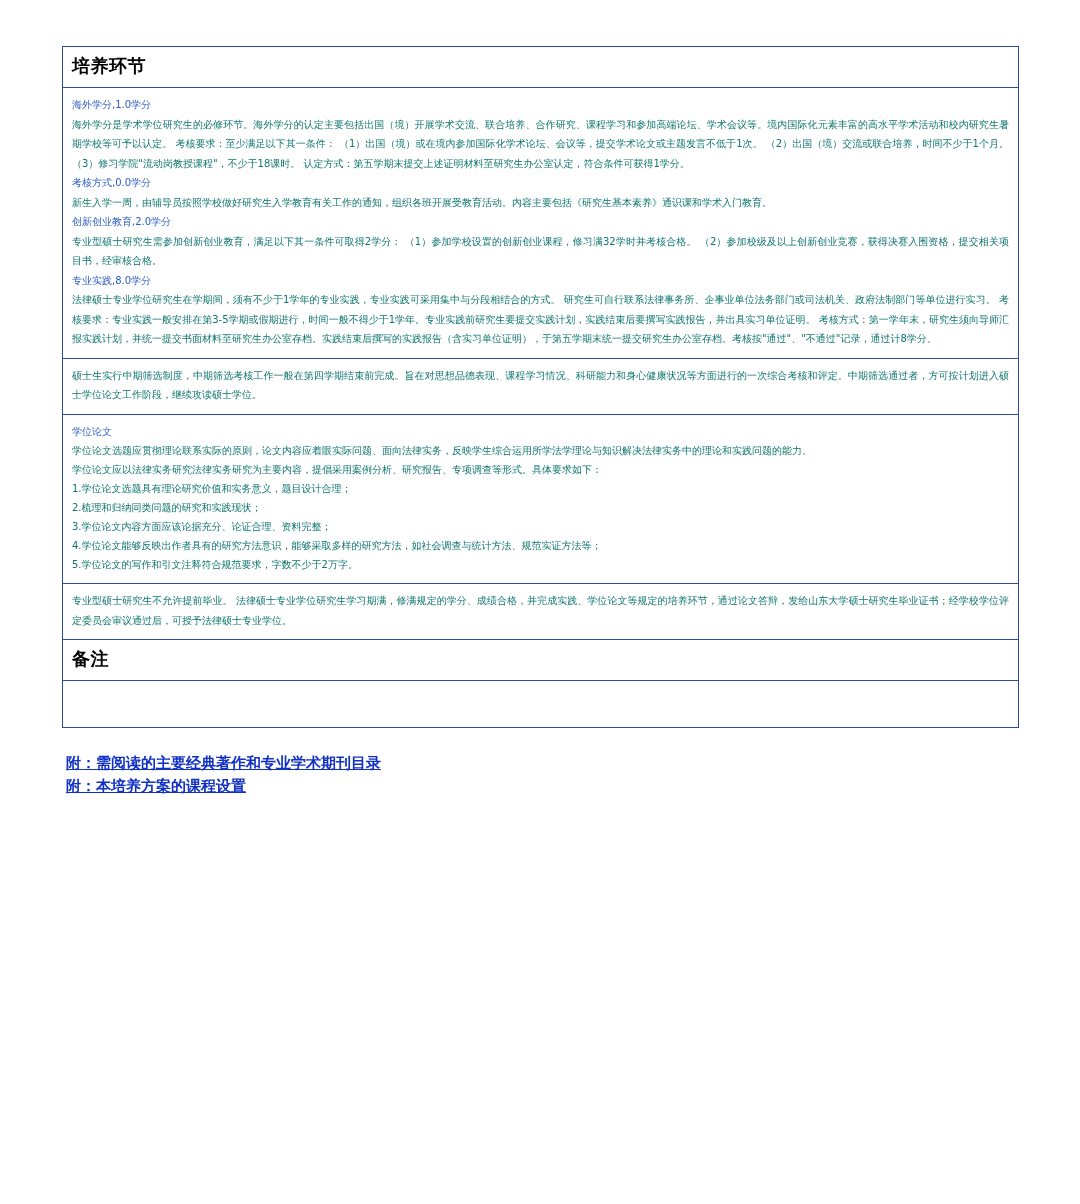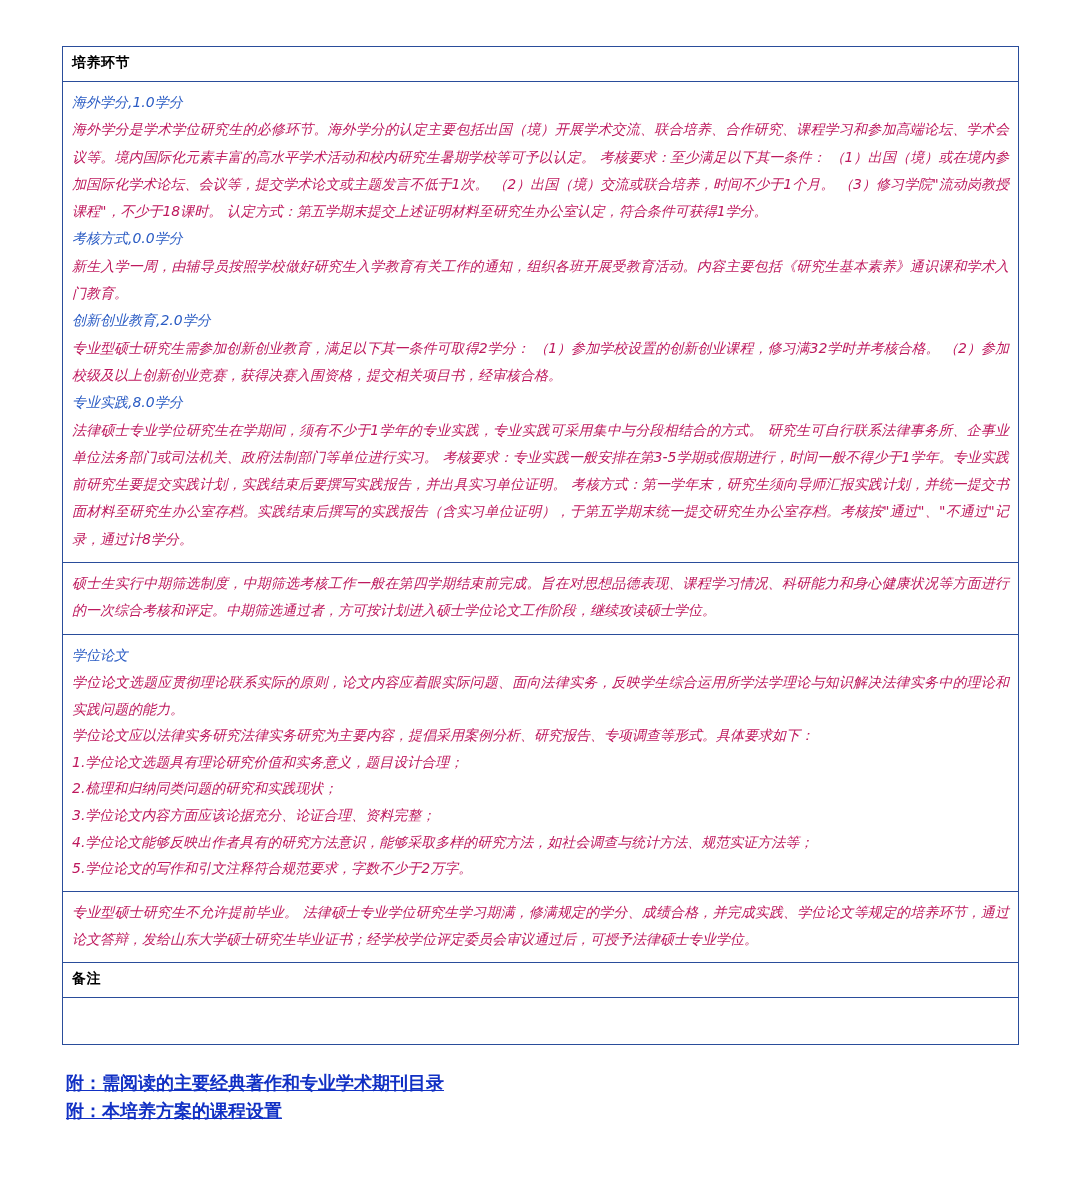--- a/index.html
+++ b/index.html
@@ -25,58 +25,57 @@
     table-layout: fixed;
   }
   table.doc td {
     border: 1px solid #2a4d9b;
     vertical-align: top;
     padding: 7px 9px 9px 9px;
   }
   .section-head {
     font-weight: bold;
     color: #000000;
-    font-size: 14px;
+    font-size: 18px;
     padding: 6px 9px 6px 9px;
     letter-spacing: .5px;
   }
   .body-cell {
     color: #2b5cc4;
     line-height: 1.92;
-    font-size: 14px;
-    font-style: italic;
+    font-size: 10px;
   }
   .body-cell p {
     margin: 0;
     text-align: justify;
   }
   .sub-label {
     margin: 0;
     color: #2b5cc4;
     line-height: 1.95;
   }
   .para {
     margin: 0;
-    color: #be185d;
+    color: #0f766e;
     line-height: 1.95;
     text-align: justify;
   }
   .tight { line-height: 1.9; }
   .empty-cell { height: 30px; }
   .links {
     margin-top: 24px;
     padding-left: 4px;
     line-height: 1.55;
   }
   .links a {
     display: block;
     color: #1130c4;
     font-weight: bold;
     text-decoration: underline;
-    font-size: 18px;
+    font-size: 15px;
     width: fit-content;
   }
 </style>
 </head>
 <body>
 
 <div class="page">
 
   <table class="doc">
     <colgroup>

